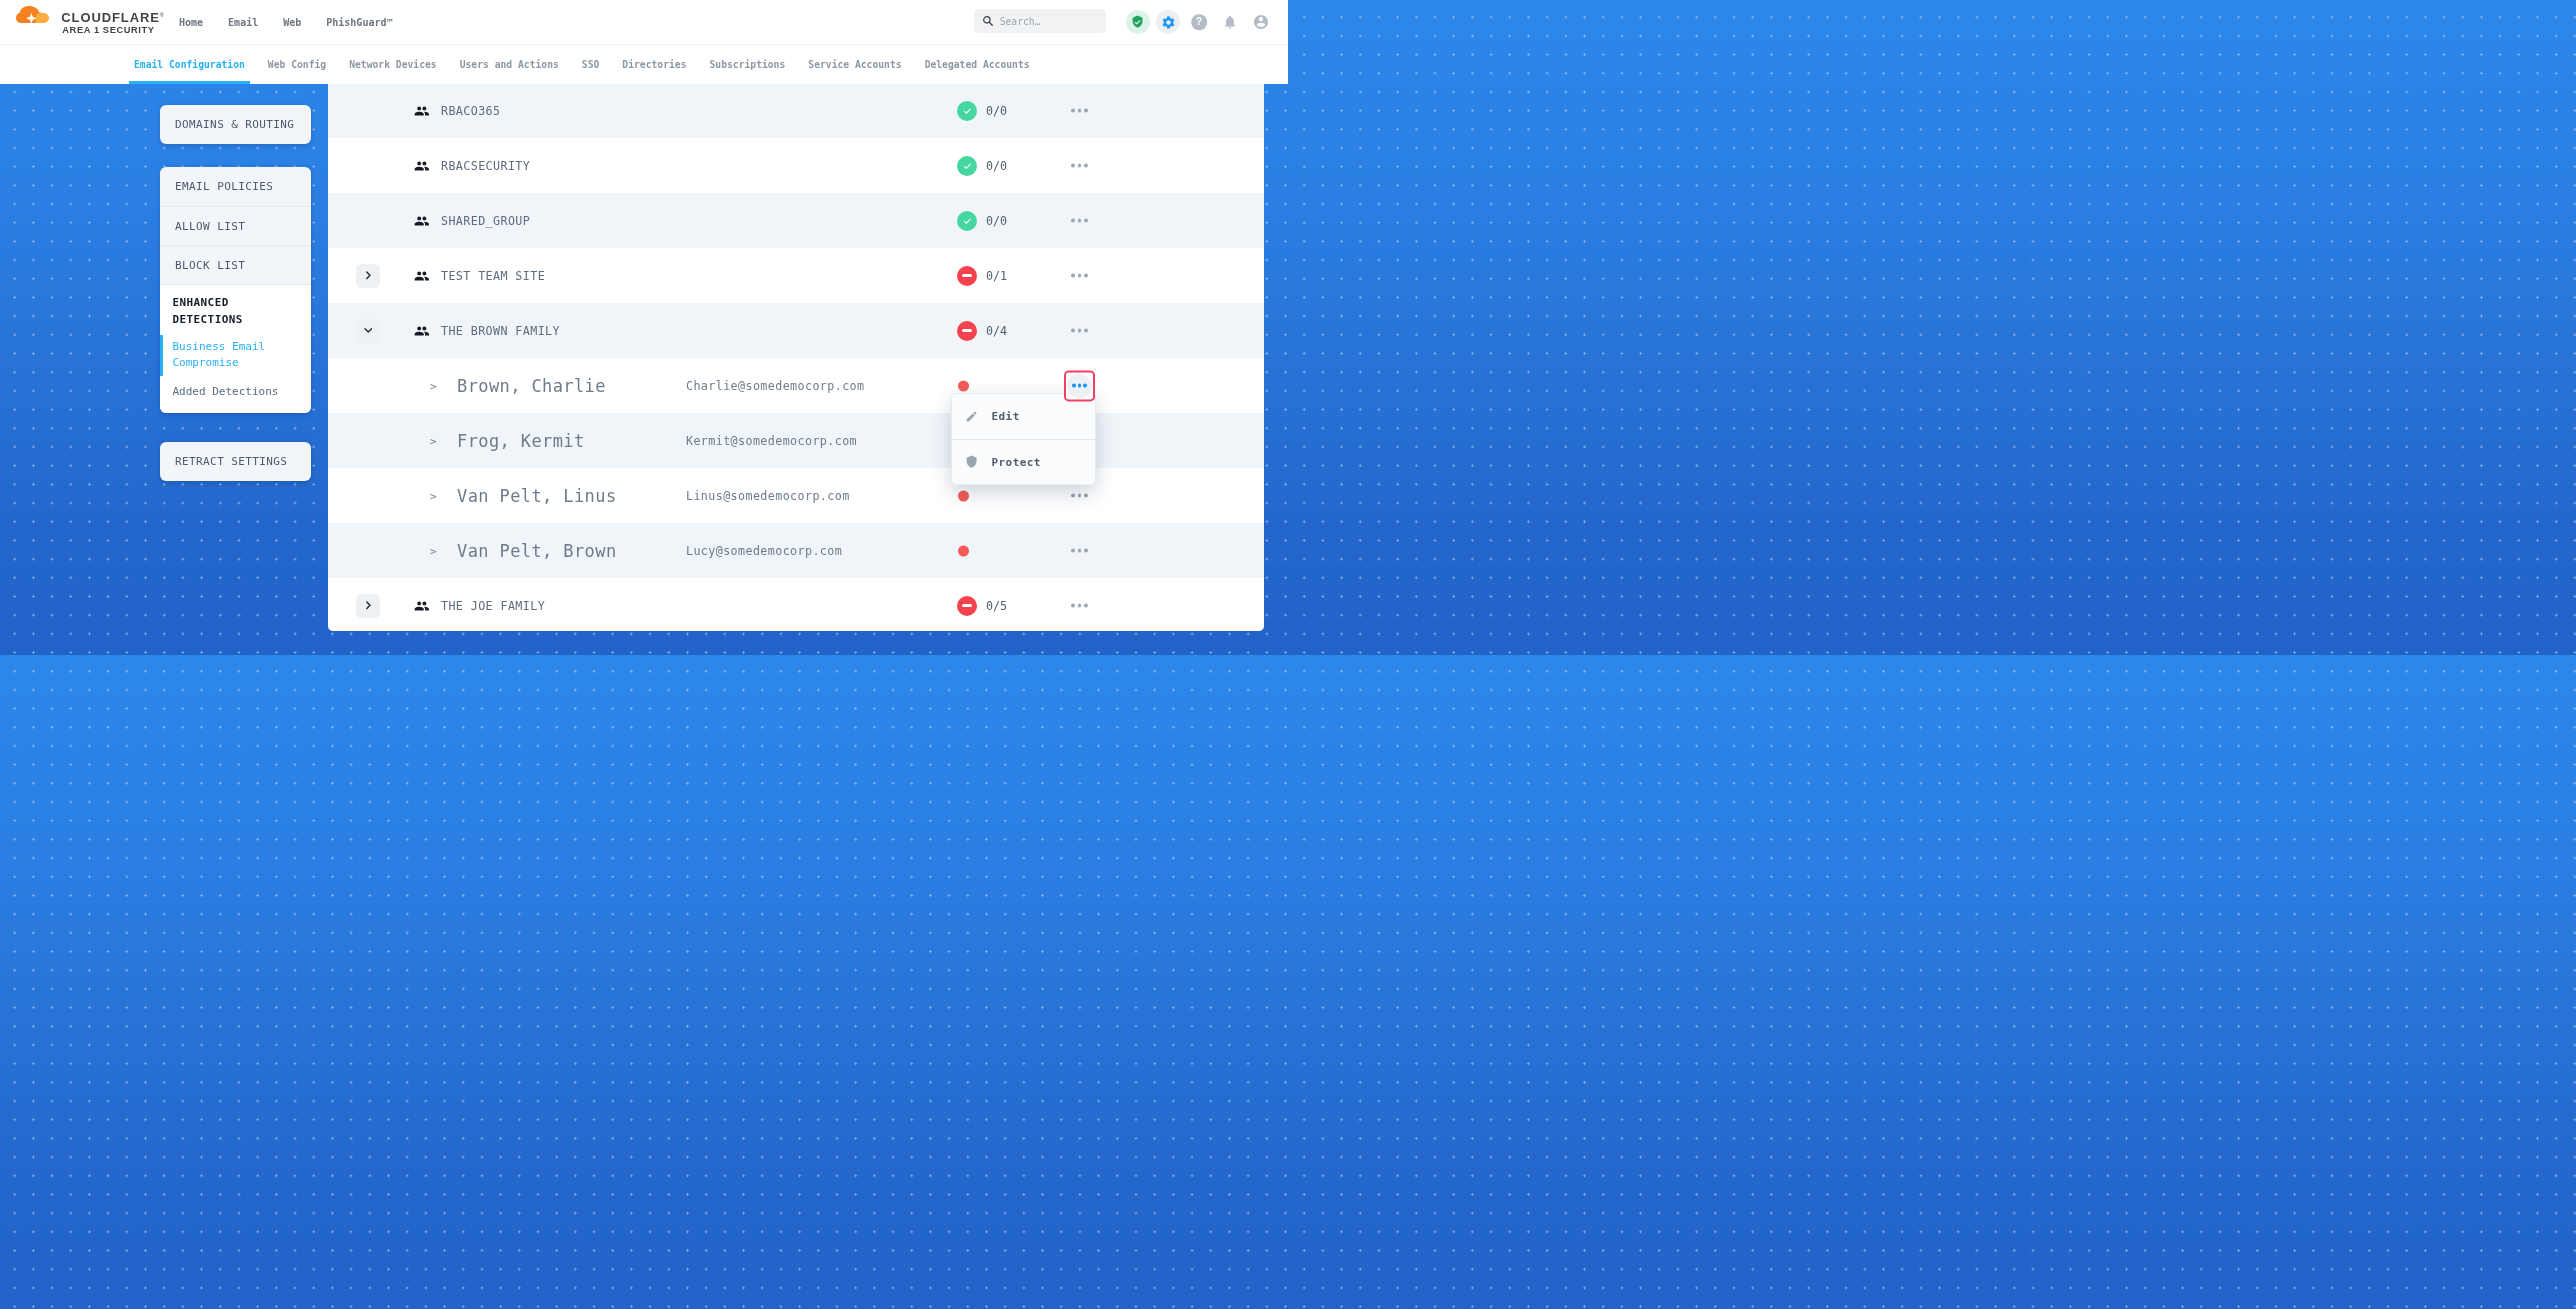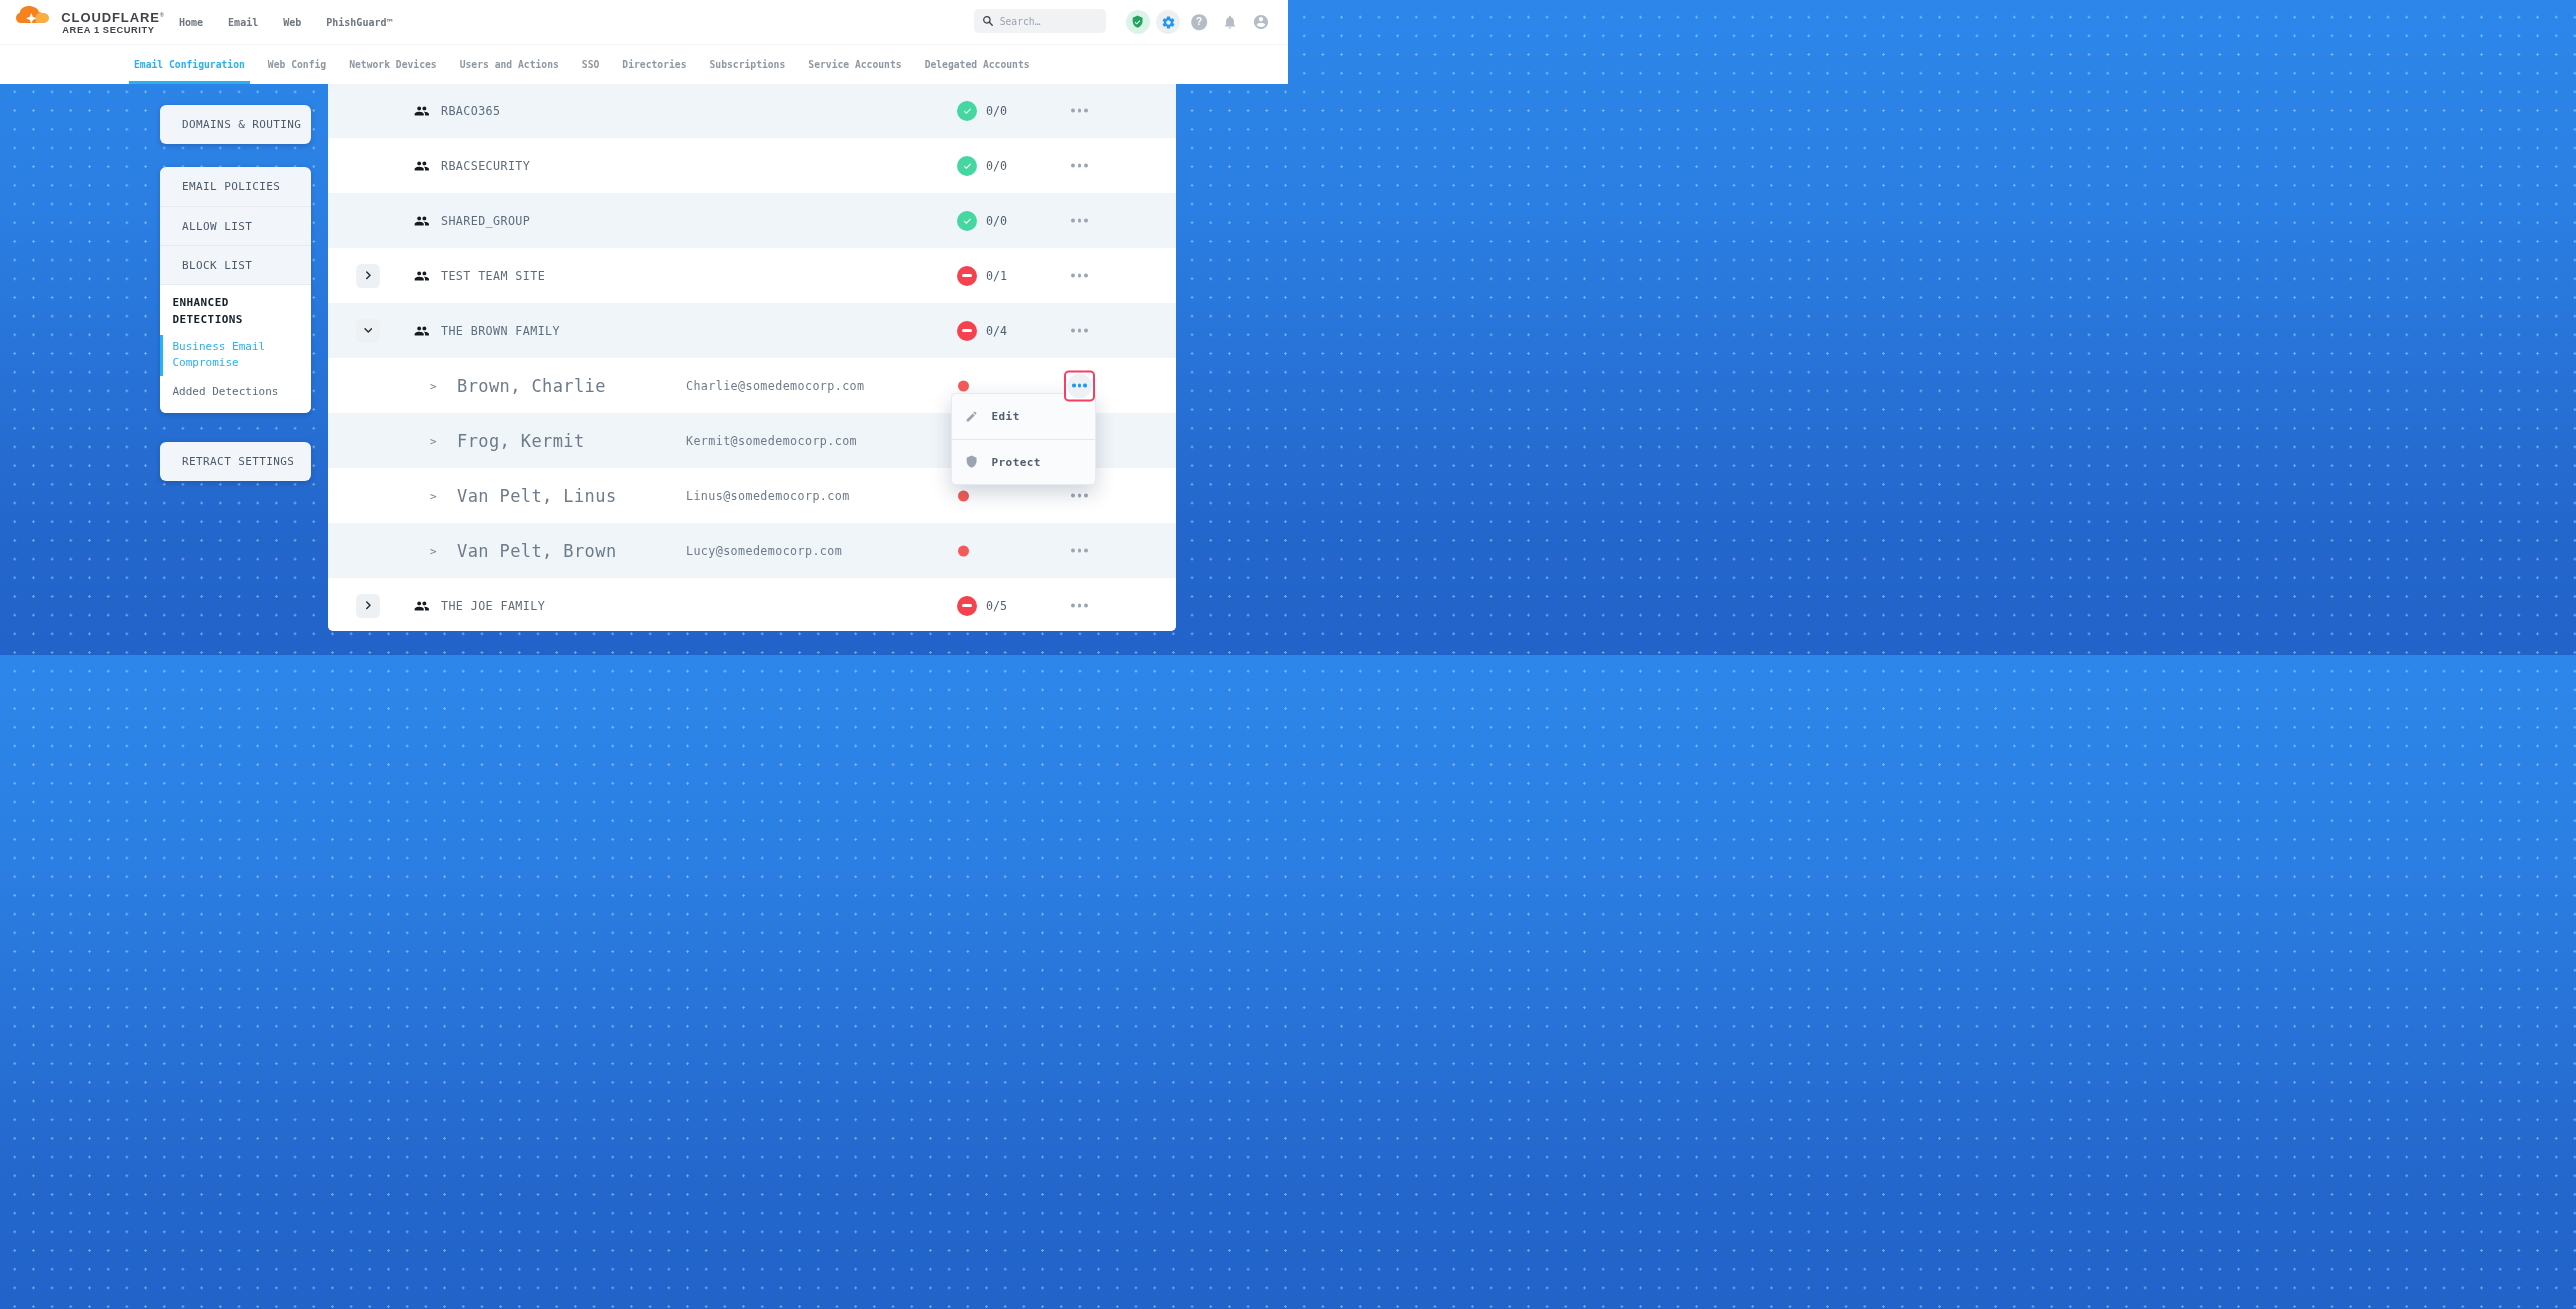--- a/index.html
+++ b/index.html
@@ -30,31 +30,31 @@
   .badge.green{ background:#dcf4e8; }
   .badge.gray{ background:#edf0f3; }
   .qmark{ width:15.6px; height:15.6px; border-radius:50%; background:#b4bcc6; color:#fff; font-size:10px; font-weight:bold; display:flex; align-items:center; justify-content:center; font-family:"Liberation Sans",sans-serif;}
   
   .tabbar{ position:absolute; left:0; top:44px; width:100%; height:40px; background:#fff; border-top:0.8px solid #f1f3f6; display:flex; align-items:flex-start; padding-left:134px; gap:23px; z-index:10;}
   .tab{ font-size:9.7px; font-weight:bold; color:#8e98a2; white-space:nowrap; height:100%; display:flex; align-items:center; position:relative; cursor:pointer;}
   .tab.active{ color:#29b1f1; }
   .tab.active::after{ content:""; position:absolute; left:-5.4px; right:-5.4px; bottom:0; height:3.1px; background:#29b1f1; }
   
   .card{ position:absolute; left:160px; width:151px; background:#f2f6fa; border-radius:6.2px; box-shadow:0 1.6px 5.4px rgba(10,30,70,.22); overflow:hidden; z-index:5;}
-  .card-item{ padding:0 22px; height:39px; display:flex; align-items:center; font-size:11px; letter-spacing:0.4px; color:#4c5a6b; cursor:pointer; white-space:nowrap;}
+  .card-item{ padding:0 15px; height:39px; display:flex; align-items:center; font-size:11px; letter-spacing:0.4px; color:#4c5a6b; cursor:pointer; white-space:nowrap;}
   .card-item + .card-item{ border-top:0.8px solid #e4eaf0; }
   #card-policies{ top:167px; }
   .active-section{ background:#ffffff; border-top:0.8px solid #e4eaf0;}
   .sect-title{ padding:10px 12.5px 4.7px 12.5px; font-size:11px; font-weight:bold; color:#16202b; letter-spacing:0.4px; line-height:1.5; max-width:125px; cursor:pointer;}
   .sub-item{ position:relative; padding:6.2px 12.5px; font-size:11px; line-height:1.5; cursor:pointer;}
   .sub-item.active{ color:#29b1f1; }
   .sub-item.active::before{ content:""; position:absolute; left:0; top:2.3px; bottom:2.3px; width:3.1px; background:#29b1f1;}
   .sub-item.plain{ color:#5b6b7c; padding-bottom:12.5px;}
   
-  .table{ position:absolute; left:328px; top:83px; width:848px; height:548px; background:#fff; border-radius:0 0 4.7px 4.7px; z-index:4;}
+  .table{ position:absolute; left:328px; top:83px; width:936px; height:548px; background:#fff; border-radius:0 0 4.7px 4.7px; z-index:4;}
   .row{ position:relative; height:55px; }
   .row.alt{ background:#f0f5f9; }
   .vcenter{ position:absolute; top:50%; transform:translateY(-50%); }
   .expand-btn{ left:28px; width:24px; height:24px; border-radius:5.4px; background:#edf1f4; border:none; display:flex; align-items:center; justify-content:center; cursor:pointer;}
   .gicon{ left:86px; width:15.6px; height:15.6px; color:#171c22;}
   .gname{ left:113px; font-size:11.7px; letter-spacing:0.4px; color:#5d6d7e; white-space:nowrap;}
   .mchev{ left:102px; font-size:11px; color:#72808f;}
   .mname{ left:129px; font-size:17px; letter-spacing:0.4px; color:#6e7b8a; white-space:nowrap;}
   .email{ left:358px; font-size:11.7px; letter-spacing:0.4px; color:#6e7b8a; white-space:nowrap;}
   .status{ left:629px; width:20px; height:20px; border-radius:50%; display:flex; align-items:center; justify-content:center;}

